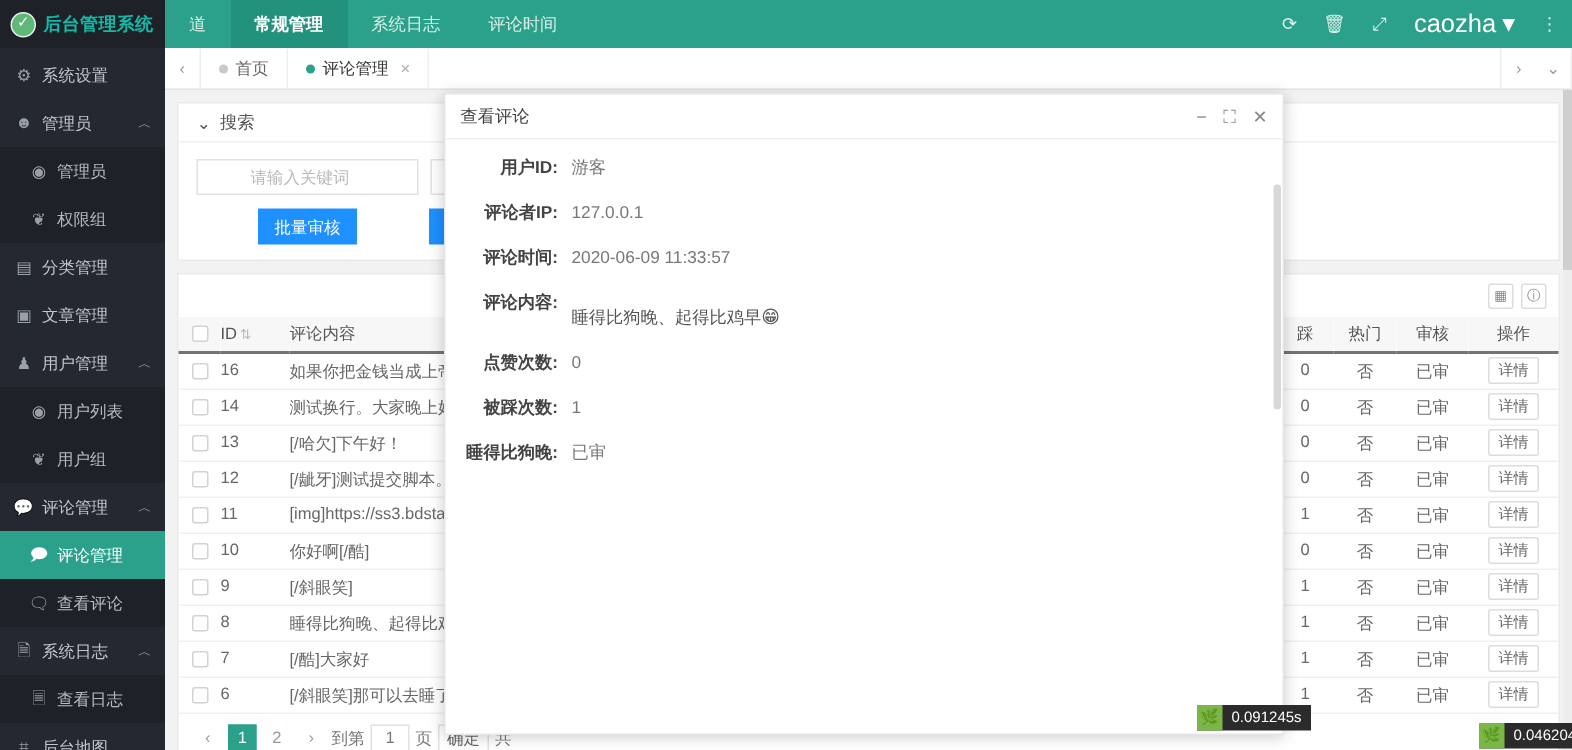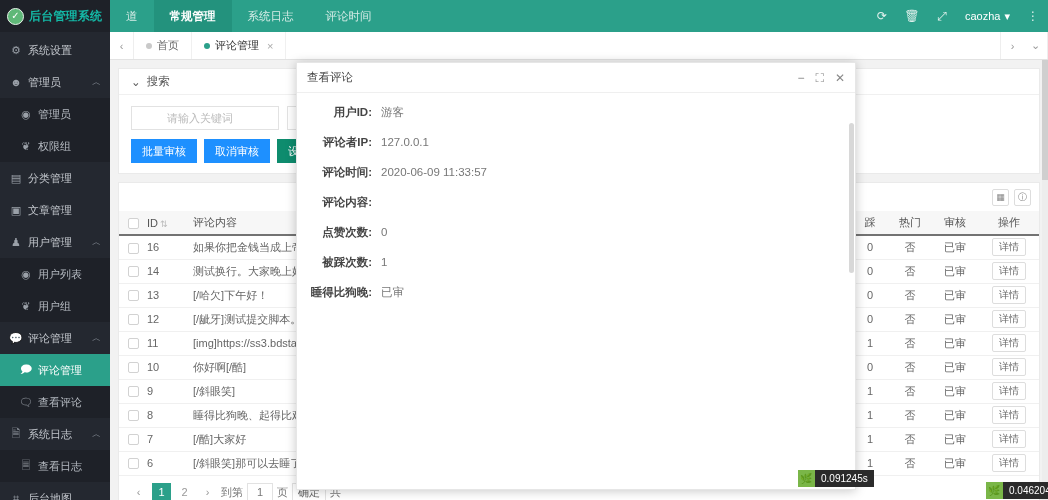--- a/index.html
+++ b/index.html
@@ -53,21 +53,21 @@
     color: #d6ece7; font-size: 11.5px; cursor: pointer; white-space: nowrap;
   }
   .htab.active { background: #23927d; color: #fff; font-weight: bold; }
   .hspacer { flex: 1; }
   .hicon {
     display: flex; align-items: center; justify-content: center;
     width: 30px; color: #dff0ec; font-size: 12px; cursor: pointer;
   }
   .huser {
     display: flex; align-items: center; gap: 4px; padding: 0 8px;
-    color: #ffffff; font-size: 11px; cursor: pointer;
+    color: #ffffff; font-size: 17px; cursor: pointer;
   }
 
   
   .tabbar {
     position: absolute; left: 110px; top: 32px; right: 0; height: 28px;
     background: #fff; border-bottom: 1px solid #e2e2e2;
     display: flex; align-items: center;
   }
   .tb-arrow {
     width: 24px; height: 27px; display: flex; align-items: center; justify-content: center;
@@ -106,21 +106,21 @@
   .fsel {
     height: 24px; border: 1px solid #e2e2e2; background: #fff;
     font-size: 11px; color: #888; padding: 0 8px; display: flex; align-items: center;
     gap: 14px; justify-content: space-between;
   }
   .fsel.sm { width: 78px; }
   .btn {
     height: 24px; padding: 0 11px; display: inline-flex; align-items: center;
     font-size: 11px; color: #fff; cursor: pointer; border: none; white-space: nowrap;
   }
-  .btn.blue { background: #1e90ff; }
+  .btn.blue { background: #1e90ff; margin-left: 41px; }
   .btn.green { background: #0e8c6e; }
 
   .btnrow { display: flex; gap: 7px; margin-top: 9px; }
 
   
   .tablecard { margin-top: 8px; background: #fff; border: 1px solid #eaeaea; }
   .tbl-tools { height: 28px; display: flex; align-items: center; justify-content: flex-end; gap: 5px; padding: 0 8px; }
   .tool-btn {
     width: 17px; height: 17px; border: 1px solid #ddd; border-radius: 2px;
     display: flex; align-items: center; justify-content: center;
@@ -528,20 +528,23 @@
         <div class="mval">127.0.0.1</div>
       </div>
       <div class="mrow">
         <div class="mlabel">评论时间:</div>
         <div class="mval">2020-06-09 11:33:57</div>
       </div>
 
       <div class="mrow">
         <div class="mlabel">评论内容:</div>
         <div class="mval">
+          <div class="cmt-tail">
+            <span>睡得比狗晚、起得比鸡早</span><span class="emo">😁</span>
+          </div>
         </div>
       </div>
 
       <div class="mrow">
         <div class="mlabel">点赞次数:</div>
         <div class="mval">0</div>
       </div>
       <div class="mrow">
         <div class="mlabel">被踩次数:</div>
         <div class="mval">1</div>

